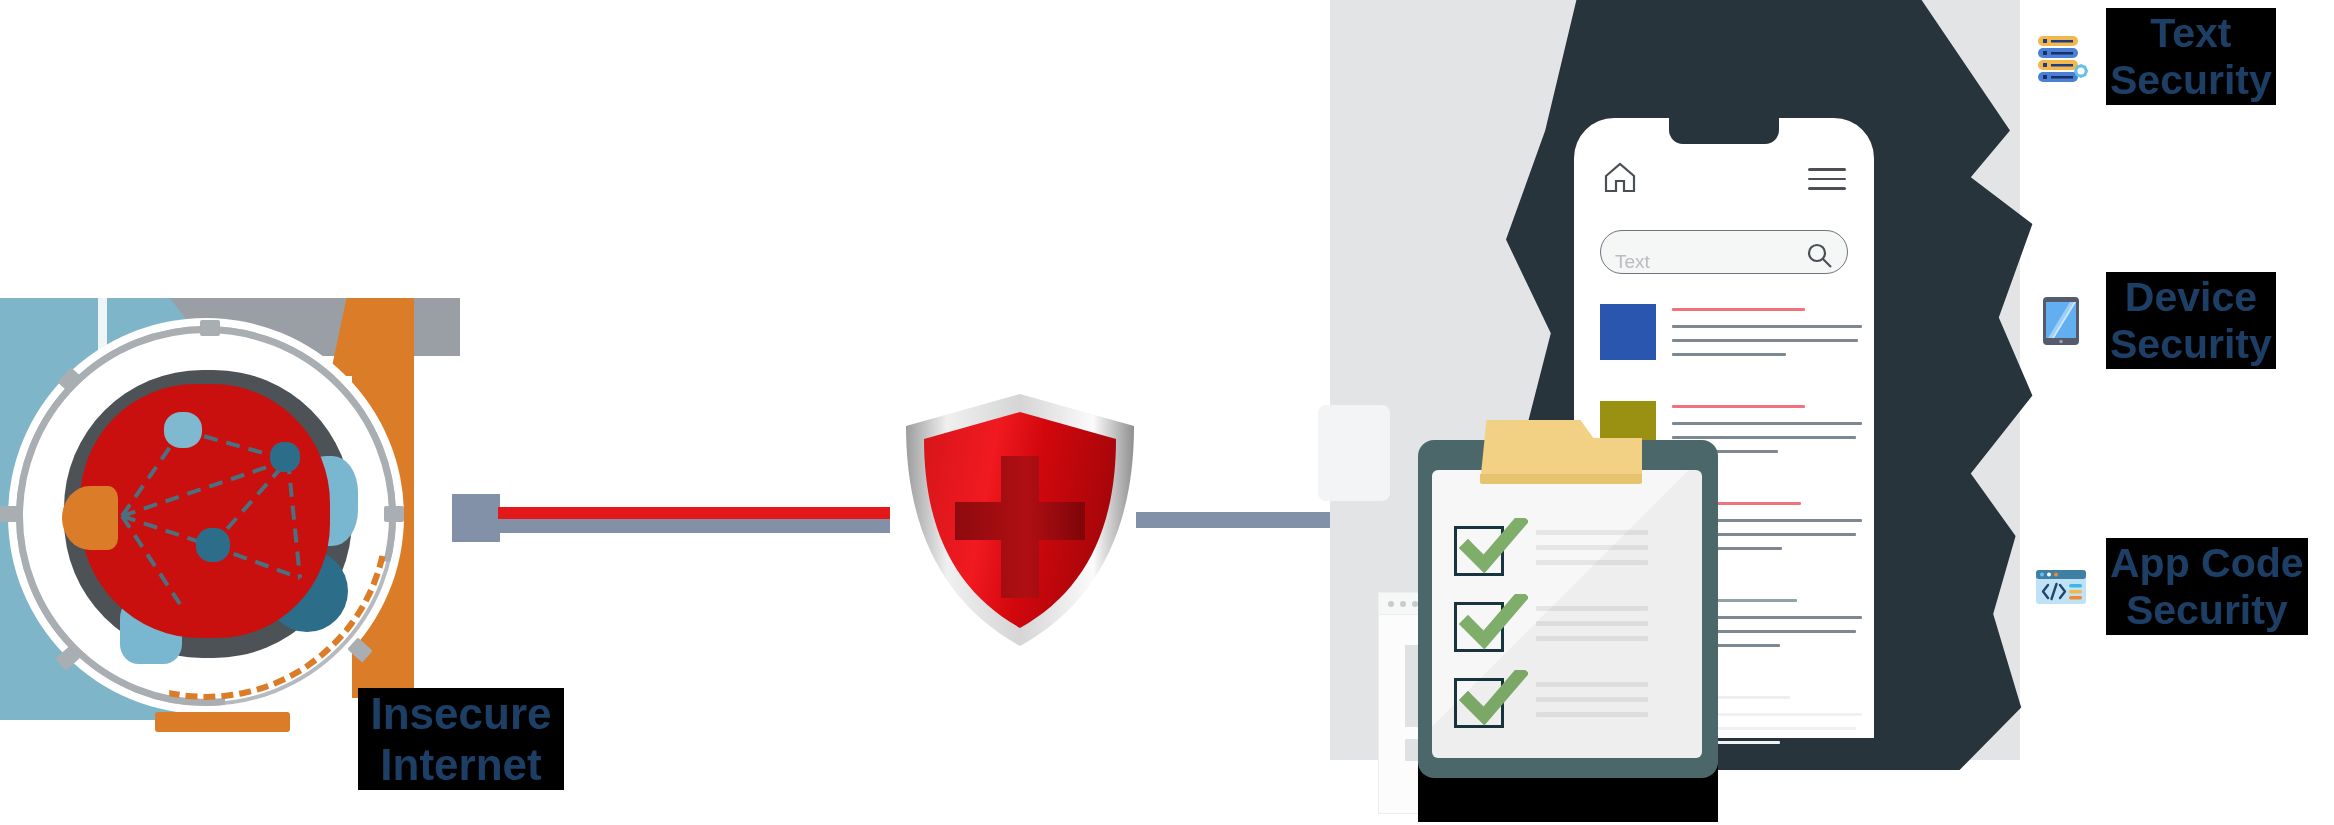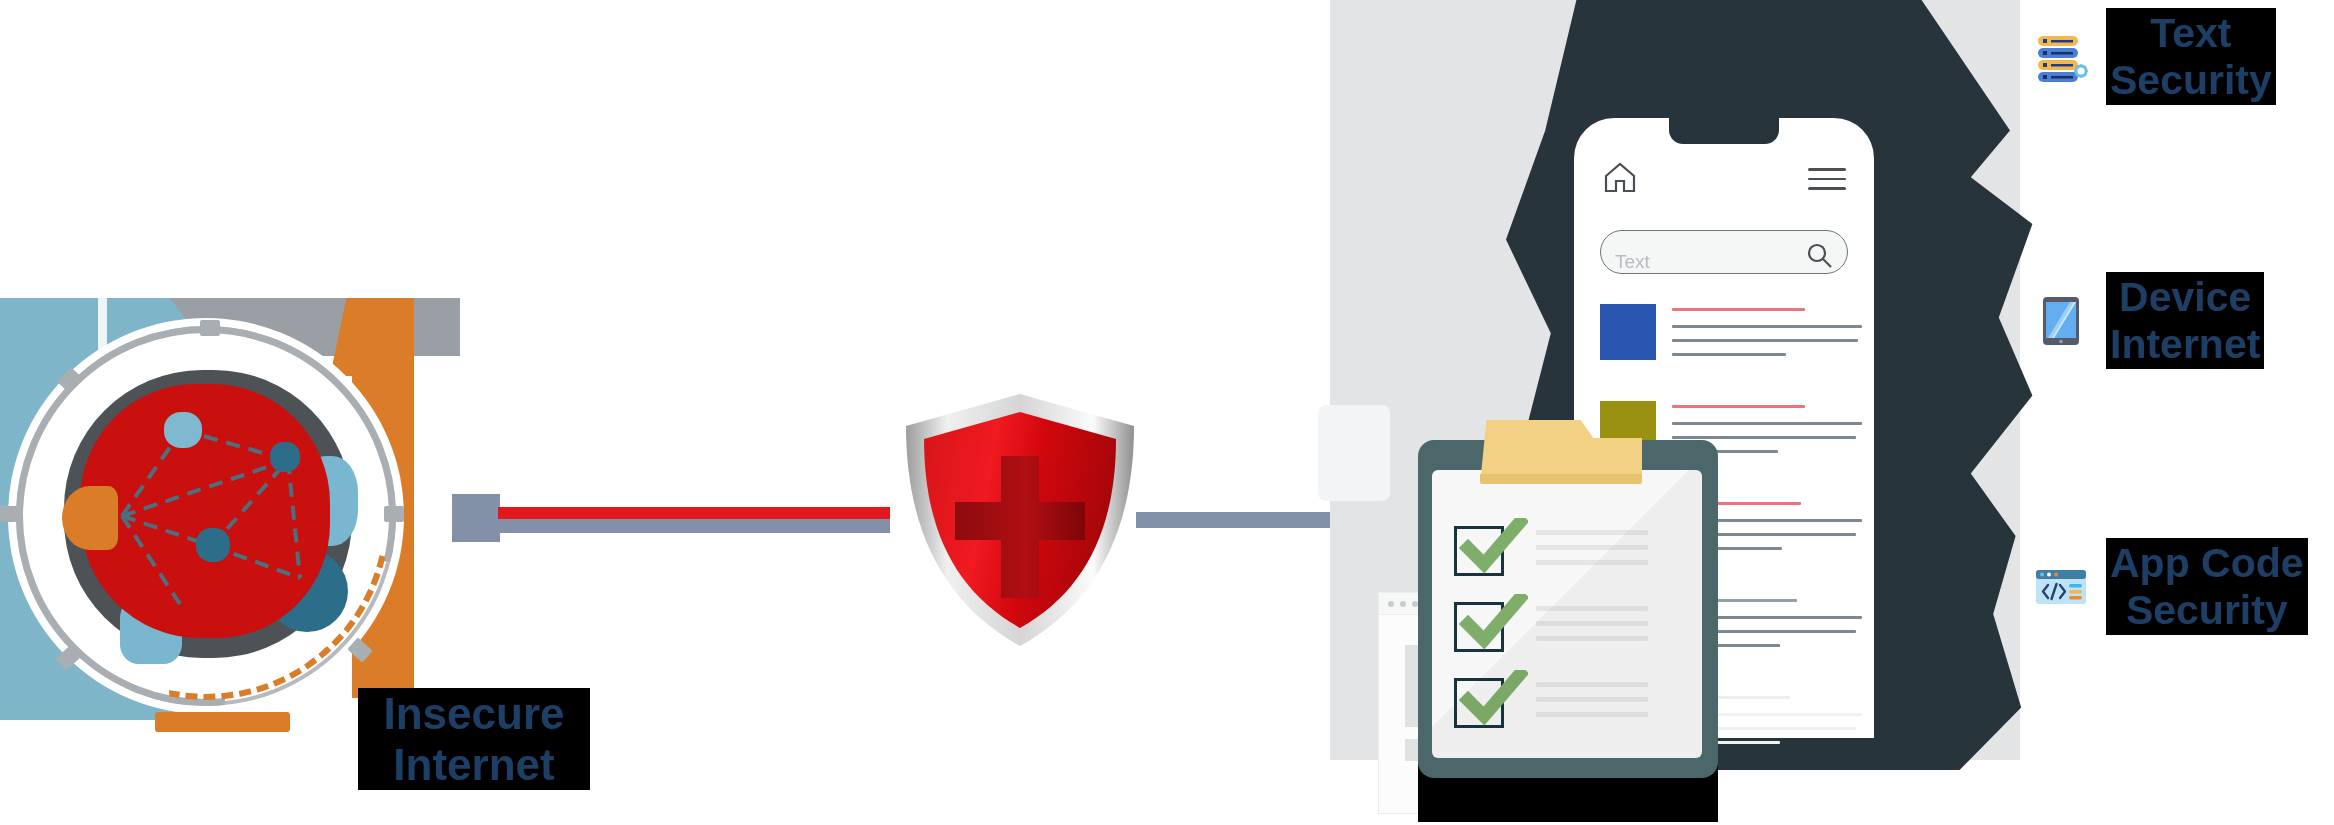--- a/index.html
+++ b/index.html
@@ -158,21 +158,21 @@
   .side-label {
     background:#000000; color:#1d3f66; font-weight:bold; font-size:41px;
     line-height:1.14; text-align:center; padding:2px 4px; white-space:pre-line;
   }
 
   
   .cap {
     position:absolute; background:#000000; color:#1d3f66;
     font-weight:bold; text-align:center; white-space:pre-line; line-height:1.16;
   }
-  #cap-internet { left:358px; top:688px; width:232px; font-size:44px; }
+  #cap-internet { left:358px; top:688px; width:206px; font-size:44px; }
   #cap-scan     { left:775px; top:660px; width:512px; font-size:46px; }
 </style>
 </head>
 <body>
 
 <div id="stage">
 
   <div id="globe-zone">
     <div class="bluepanel-a"></div>
     <div class="bluepanel-b"></div>
@@ -430,21 +430,21 @@
     <span class="side-ico">
       <svg width="62" height="62" viewBox="0 0 62 62">
         <rect x="13" y="7" width="36" height="48" rx="4" fill="#555b6b"></rect>
         <rect x="16" y="12" width="30" height="36" fill="#62aef0"></rect>
         <path d="M40 12 L46 12 L24 48 L18 48 Z" fill="#a8d6f7" opacity="0.85"></path>
         <path d="M44 12 L46 12 L24 48 L22 48 Z" fill="#cfe8fb"></path>
         <circle cx="31" cy="51.5" r="1.8" fill="#9aa0ad"></circle>
       </svg>
     </span>
     <span class="side-label">Device
-Internet</span>
+Security</span>
   </div>
 
   <div class="side-item" style="left:2030px; top:538px;">
     <span class="side-ico">
       <svg width="62" height="62" viewBox="0 0 62 62">
         <rect x="6" y="14" width="50" height="34" rx="3" fill="#bfe2f7"></rect>
         <rect x="6" y="14" width="50" height="9" rx="3" fill="#3e7fa3"></rect>
         <circle cx="12" cy="18.5" r="2" fill="#68c0e8"></circle>
         <circle cx="19" cy="18.5" r="2" fill="#ffffff"></circle>
         <circle cx="26" cy="18.5" r="2" fill="#f0892e"></circle>

